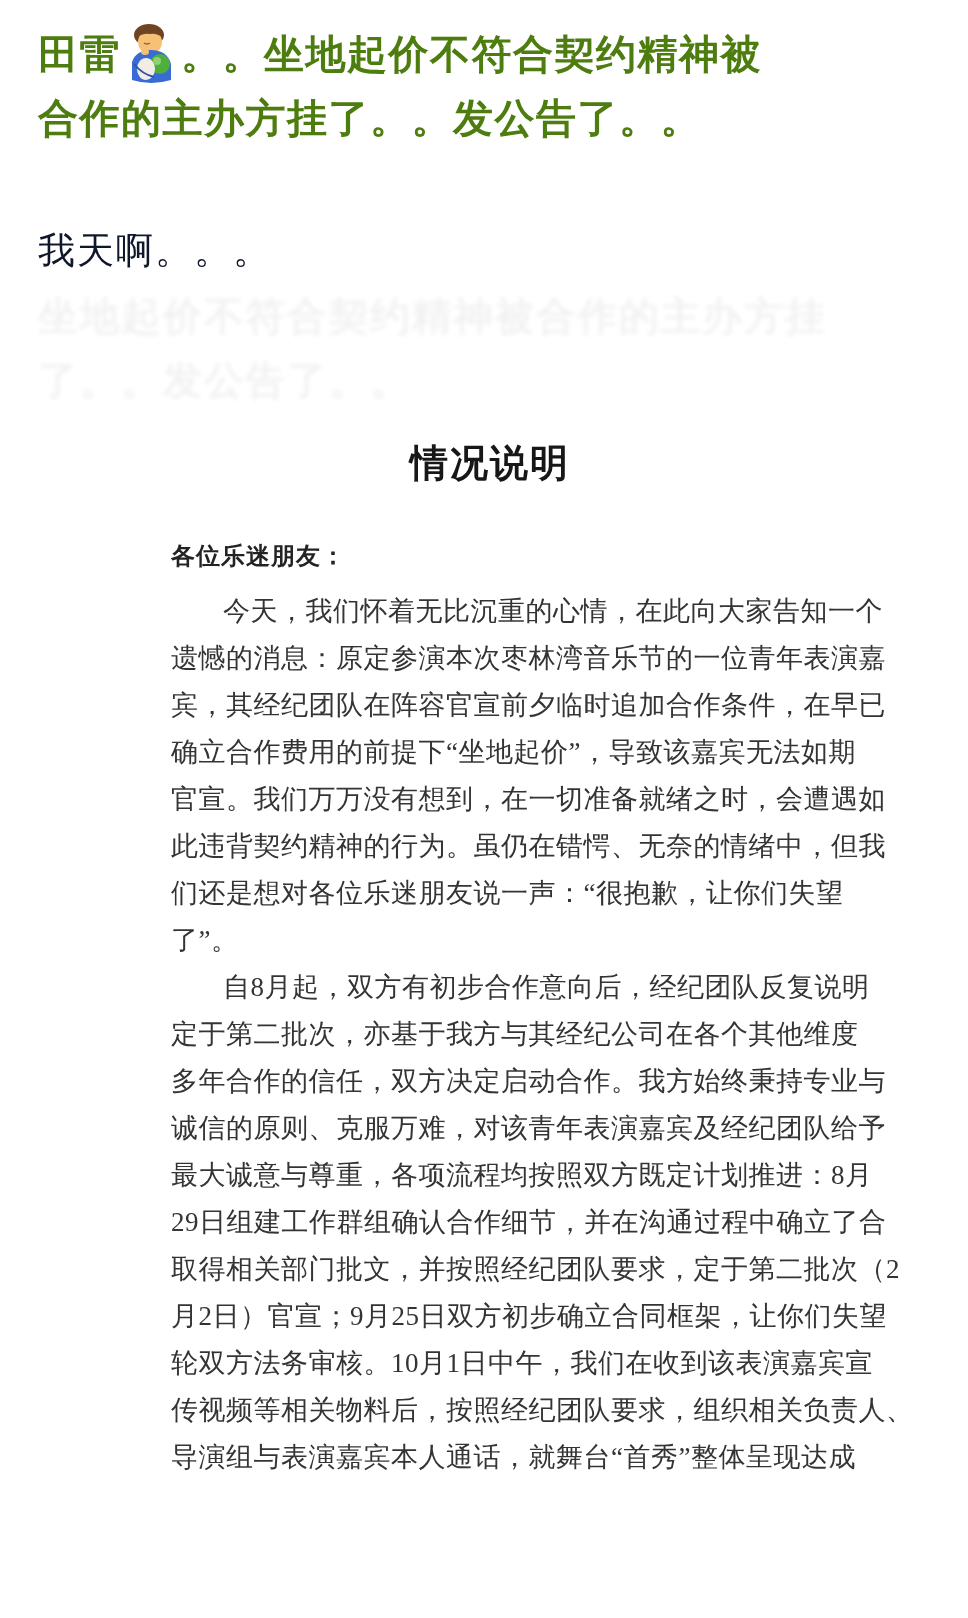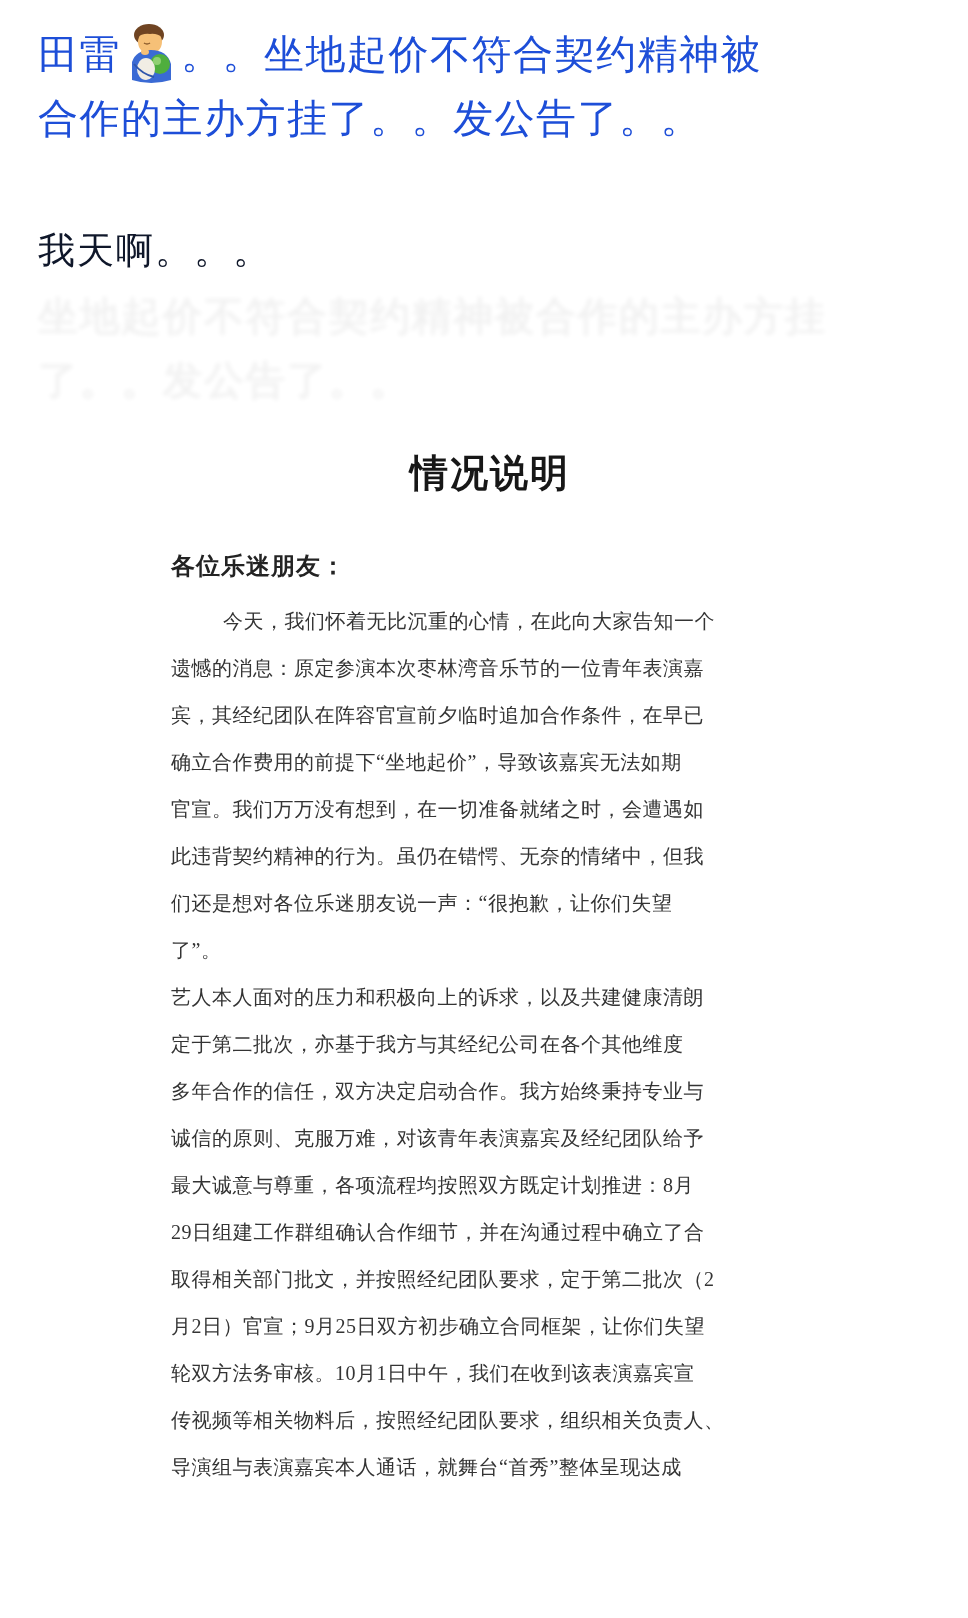--- a/index.html
+++ b/index.html
@@ -6,64 +6,64 @@
   body{
     width:968px;height:1618px;background:#ffffff;
     font-family:"Liberation Sans", sans-serif;
     -webkit-font-smoothing:antialiased;
   }
   .page{position:relative;width:968px;height:1618px;background:#ffffff;overflow:hidden;}
 
   
   .headline{
     position:absolute;left:38px;top:22px;width:902px;
-    font-size:40px;font-weight:400;line-height:64px;
-    color:#1d4ed8;letter-spacing:1.5px;
+    font-size:40px;font-weight:700;line-height:64px;
+    color:#4d7c0f;letter-spacing:1.5px;
   }
   .hl-line{white-space:nowrap;}
   .emoji{
     display:inline-block;width:54px;height:62px;
     vertical-align:-16px;margin:0 3px;
   }
   .comment{
     position:absolute;left:38px;top:226px;
     font-size:37px;font-weight:400;color:#0f172a;letter-spacing:2px;
     white-space:nowrap;
   }
   .ghost{
     position:absolute;left:38px;top:284px;width:902px;
     font-size:40px;font-weight:700;line-height:64px;letter-spacing:1.5px;
     color:#000000;opacity:0.05;filter:blur(2px);
     pointer-events:none;
   }
 
   
   .doc{
-    position:absolute;left:0;top:420px;width:968px;height:1188px;
+    position:absolute;left:0;top:410px;width:968px;height:1188px;
     background:#ffffff;cursor:pointer;
   }
   .doc-title{
     position:absolute;left:168px;top:28px;width:644px;
     text-align:center;
     font-family:"Liberation Serif", serif;
     font-size:38px;font-weight:700;color:#171717;letter-spacing:2px;
   }
   .doc-salutation{
     position:absolute;left:171px;top:130px;
     font-family:"Liberation Serif", serif;
     font-size:24px;font-weight:700;color:#232323;letter-spacing:1px;
     white-space:nowrap;
   }
   .doc-lines{
     position:absolute;left:171px;top:178px;width:690px;
   }
   .doc-line{
     height:47px;line-height:47px;
     font-family:"Liberation Serif", serif;
-    font-size:20px;font-weight:400;color:#343434;letter-spacing:0.5px;
+    font-size:27px;font-weight:400;color:#343434;letter-spacing:0.5px;
     white-space:nowrap;
   }
   .doc-line.indent{padding-left:52px;}
 </style>
 </head>
 <body>
 
 <div class="page">
 
   <div class="headline">
@@ -92,21 +92,21 @@
     <div class="doc-lines">
 
     <div class="doc-line indent">今天，我们怀着无比沉重的心情，在此向大家告知一个</div>
         <div class="doc-line">遗憾的消息：原定参演本次枣林湾音乐节的一位青年表演嘉</div>
         <div class="doc-line">宾，其经纪团队在阵容官宣前夕临时追加合作条件，在早已</div>
         <div class="doc-line">确立合作费用的前提下“坐地起价”，导致该嘉宾无法如期</div>
         <div class="doc-line">官宣。我们万万没有想到，在一切准备就绪之时，会遭遇如</div>
         <div class="doc-line">此违背契约精神的行为。虽仍在错愕、无奈的情绪中，但我</div>
         <div class="doc-line">们还是想对各位乐迷朋友说一声：“很抱歉，让你们失望</div>
         <div class="doc-line">了”。</div>
-        <div class="doc-line">艺人本人面对的压力和积极向上的诉求，以及共建健康清朗</div>
+        <div class="doc-line indent">自8月起，双方有初步合作意向后，经纪团队反复说明</div>
         <div class="doc-line">定于第二批次，亦基于我方与其经纪公司在各个其他维度</div>
         <div class="doc-line">多年合作的信任，双方决定启动合作。我方始终秉持专业与</div>
         <div class="doc-line">诚信的原则、克服万难，对该青年表演嘉宾及经纪团队给予</div>
         <div class="doc-line">最大诚意与尊重，各项流程均按照双方既定计划推进：8月</div>
         <div class="doc-line">29日组建工作群组确认合作细节，并在沟通过程中确立了合</div>
         <div class="doc-line">取得相关部门批文，并按照经纪团队要求，定于第二批次（2</div>
         <div class="doc-line">月2日）官宣；9月25日双方初步确立合同框架，让你们失望</div>
         <div class="doc-line">轮双方法务审核。10月1日中午，我们在收到该表演嘉宾宣</div>
         <div class="doc-line">传视频等相关物料后，按照经纪团队要求，组织相关负责人、</div>
         <div class="doc-line">导演组与表演嘉宾本人通话，就舞台“首秀”整体呈现达成</div>

